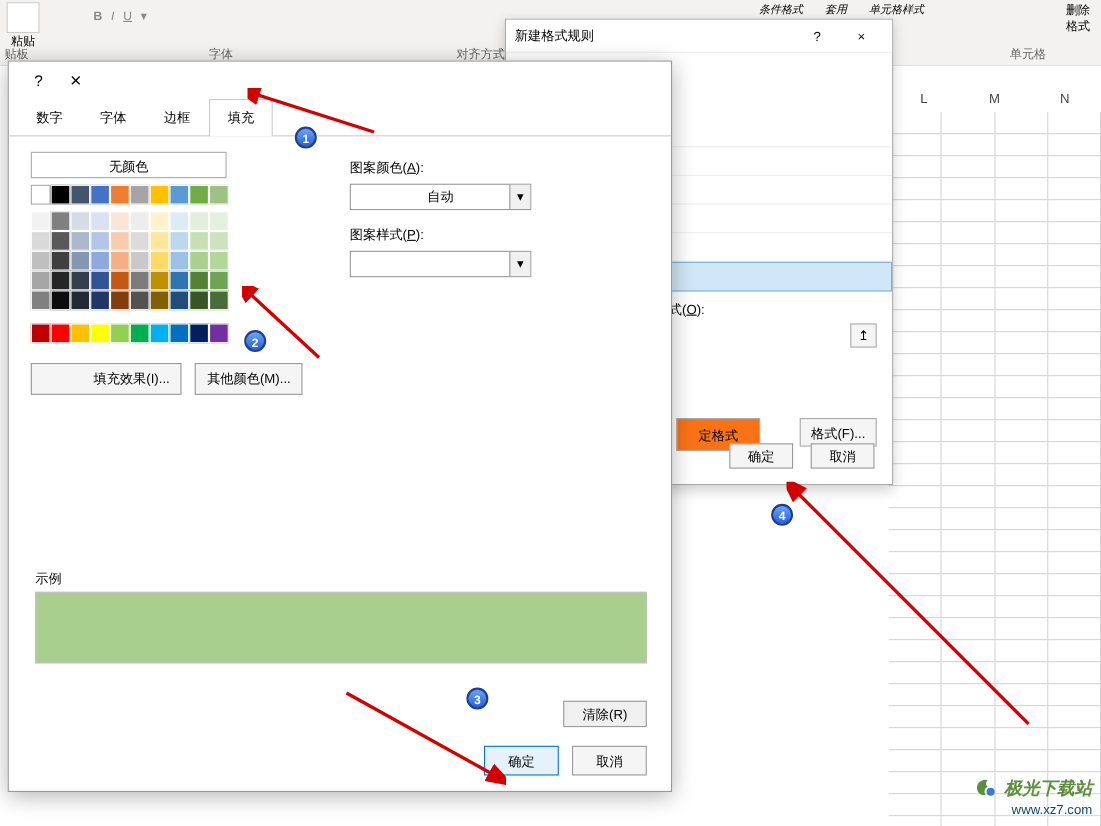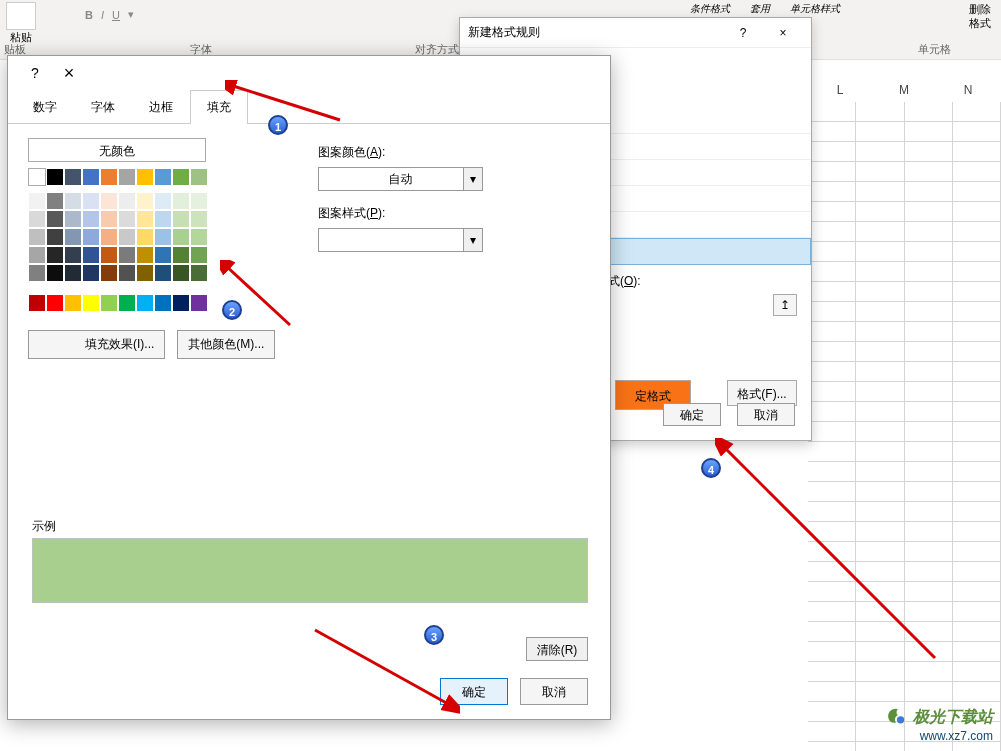--- a/index.html
+++ b/index.html
@@ -59,21 +59,21 @@
 .std-row { margin-top: 12px; display: flex; gap: 0; }
 .std-row .swatch { width: 18px; height: 18px; }
 .btn-row { margin-top: 18px; display: flex; gap: 12px; }
 .smbtn { border: 1px solid #999; background: #f5f5f5; padding: 5px 10px; font-size: 12px; cursor: pointer; }
 .right-col { position: absolute; top: 88px; left: 310px; width: 170px; }
 .right-col .lbl { margin-top: 0; }
 .select { width: 165px; height: 24px; border: 1px solid #999; background: #fff; display: flex; align-items: center; padding: 0 6px; font-size: 12px; position: relative; }
 .select:after { content: "▾"; position: absolute; right: 0; top: 0; width: 18px; height: 100%; border-left: 1px solid #999; text-align: center; line-height: 22px; background: #f0f0f0; }
 .preview-lbl { position: absolute; top: 462px; left: 24px; font-size: 12px; }
 .preview-box { position: absolute; top: 482px; left: 24px; width: 556px; height: 65px; background: #a9cf8e; border: 1px solid #c0c0c0; }
-.clear-btn { position: absolute; bottom: 58px; right: 22px; width: 62px; height: 24px; border: 1px solid #999; background: #f0f0f0; text-align: center; line-height: 24px; font-size: 12px; }
+.clear-btn { position: absolute; bottom: 58px; right: 22px; width: 76px; height: 24px; border: 1px solid #999; background: #f0f0f0; text-align: center; line-height: 24px; font-size: 12px; }
 .ok-btn { position: absolute; bottom: 14px; right: 102px; width: 68px; height: 27px; border: 1px solid #0078d4; background: #e5f1fb; text-align: center; line-height: 27px; font-size: 12px; }
 .cancel-btn { position: absolute; bottom: 14px; right: 22px; width: 68px; height: 27px; border: 1px solid #999; background: #f5f5f5; text-align: center; line-height: 27px; font-size: 12px; }
 
 
 .arrow { position: absolute; pointer-events: none; z-index: 50; }
 .badge { position: absolute; width: 20px; height: 20px; border-radius: 50%; background: linear-gradient(#6aa3ff,#2a5fd4); color: #fff; font-size: 11px; font-weight: bold; text-align: center; line-height: 20px; border: 2px solid #1c3f8f; z-index: 51; }
 
 
 .watermark { position: absolute; bottom: 8px; right: 8px; text-align: right; z-index: 60; }
 .watermark .wm1 { font-size: 16px; font-weight: bold; color: #5b8f3c; font-style: italic; }

